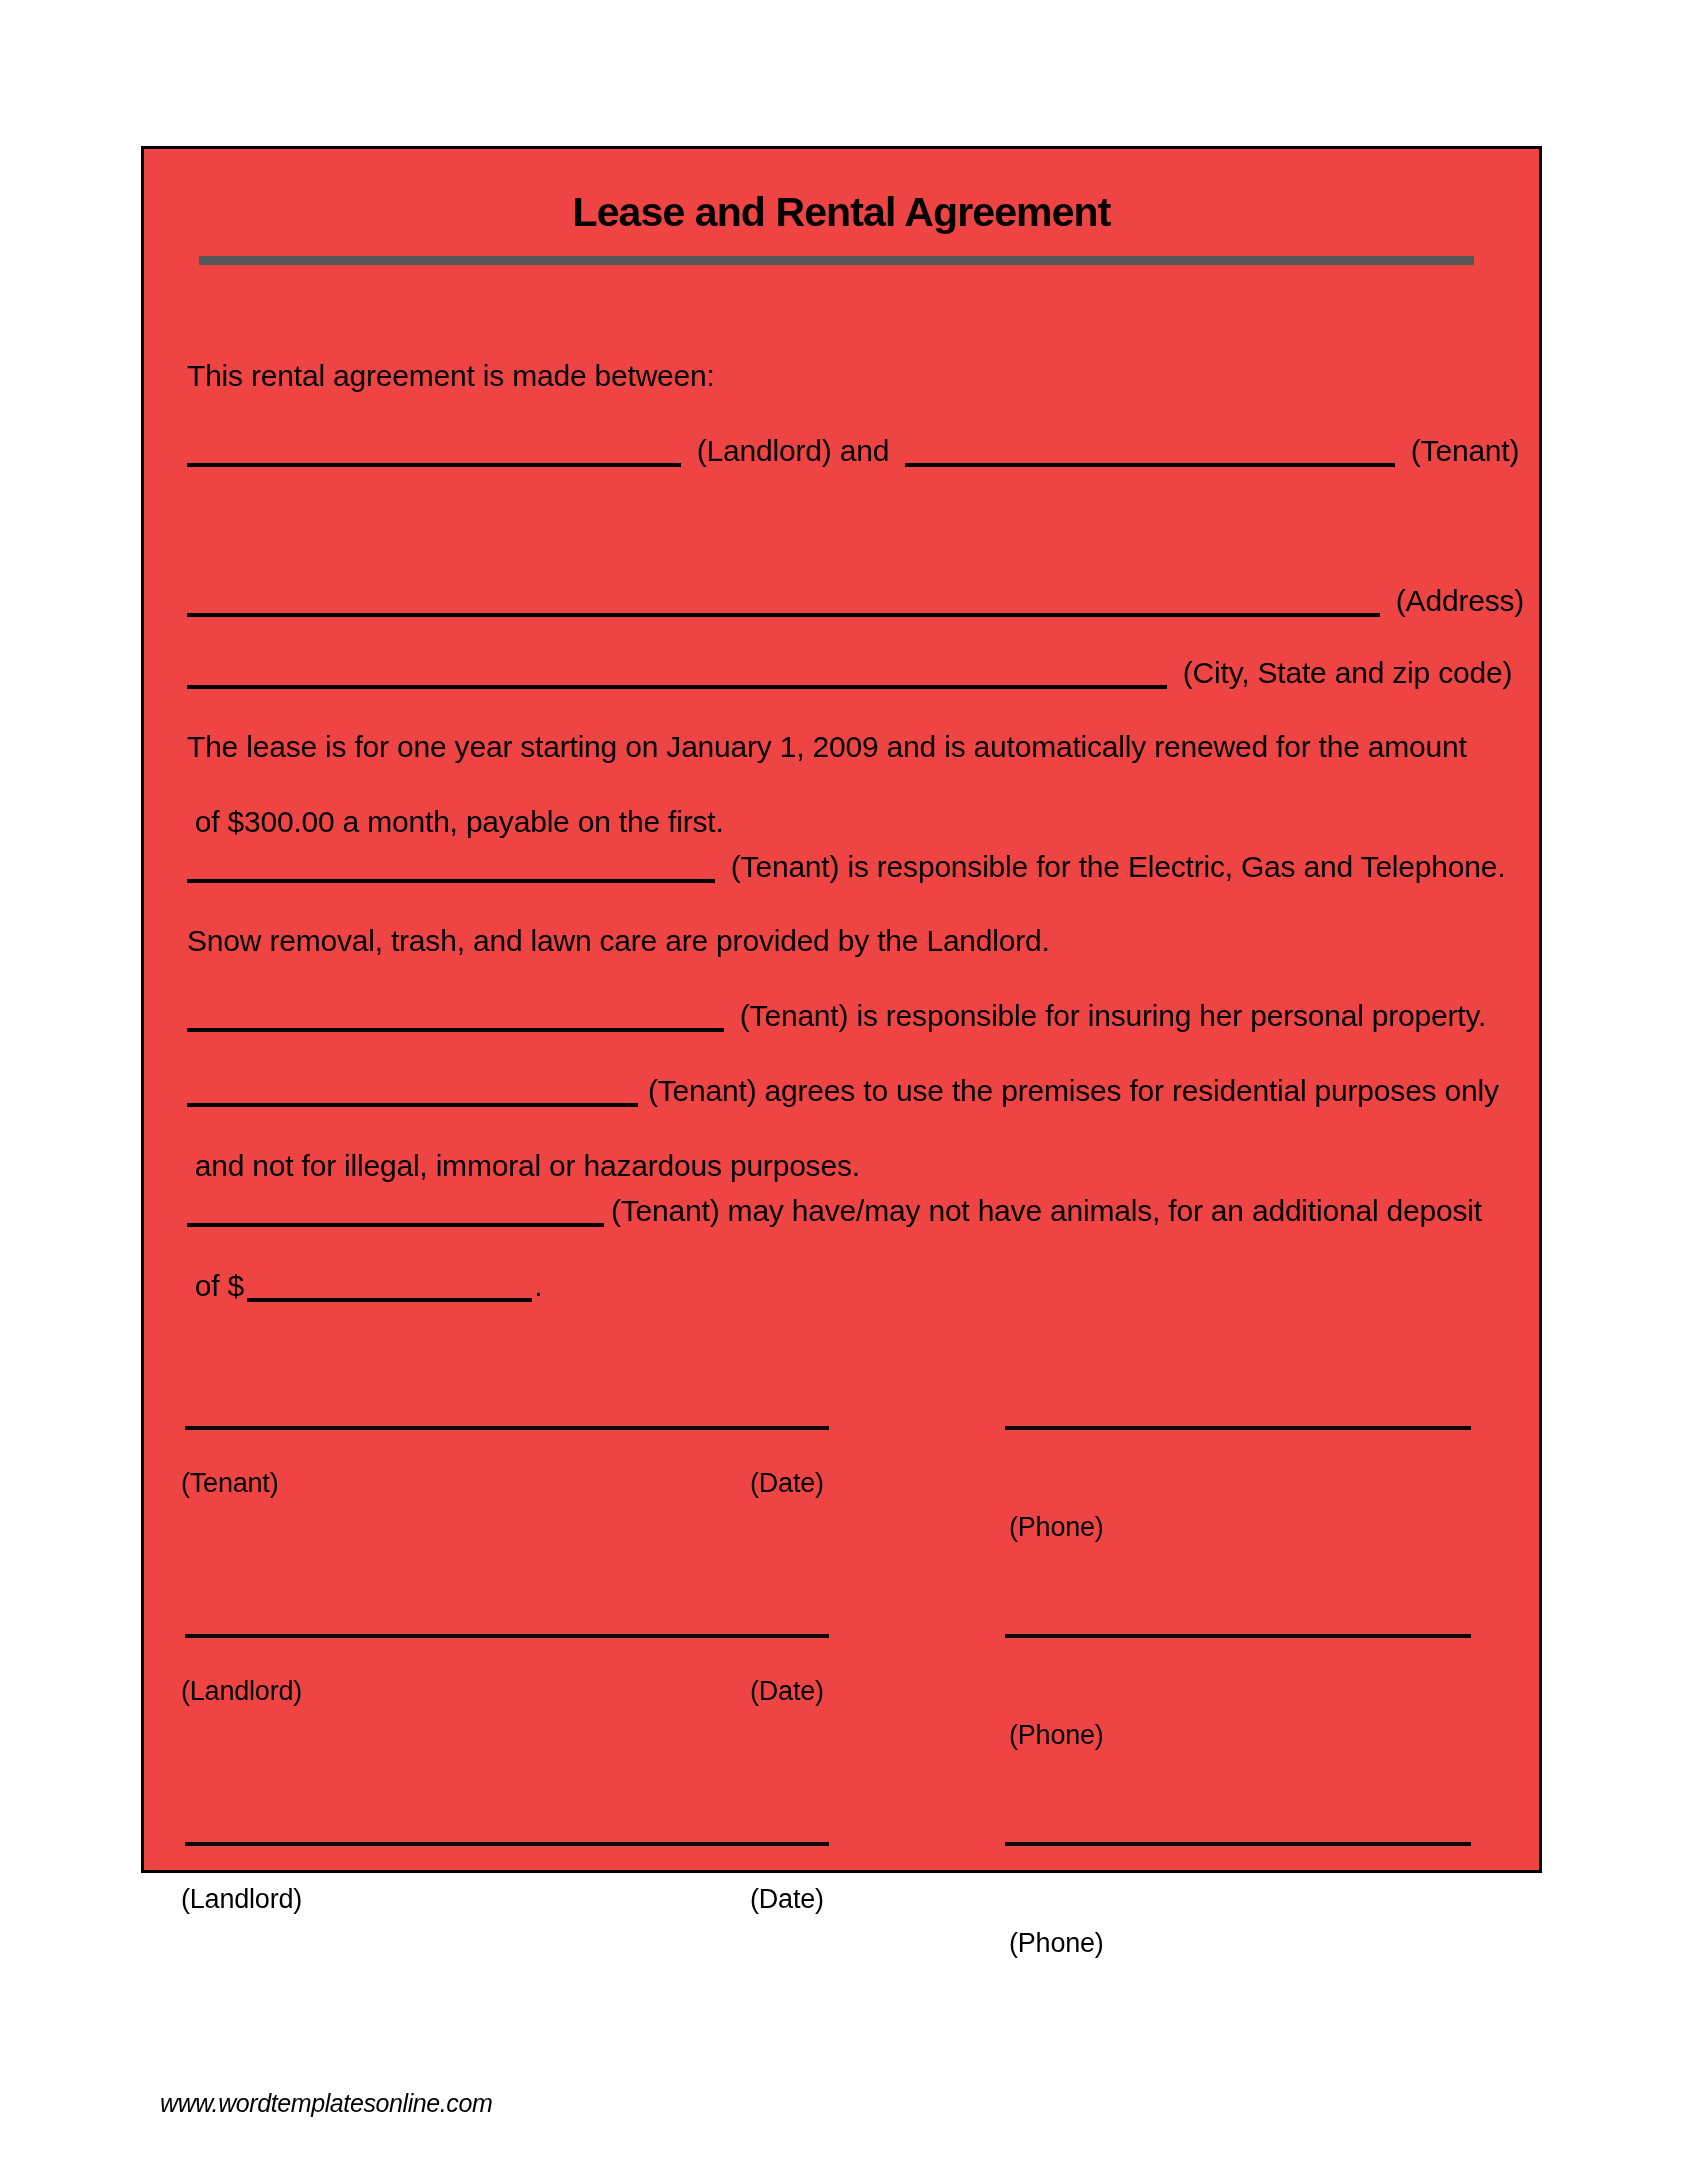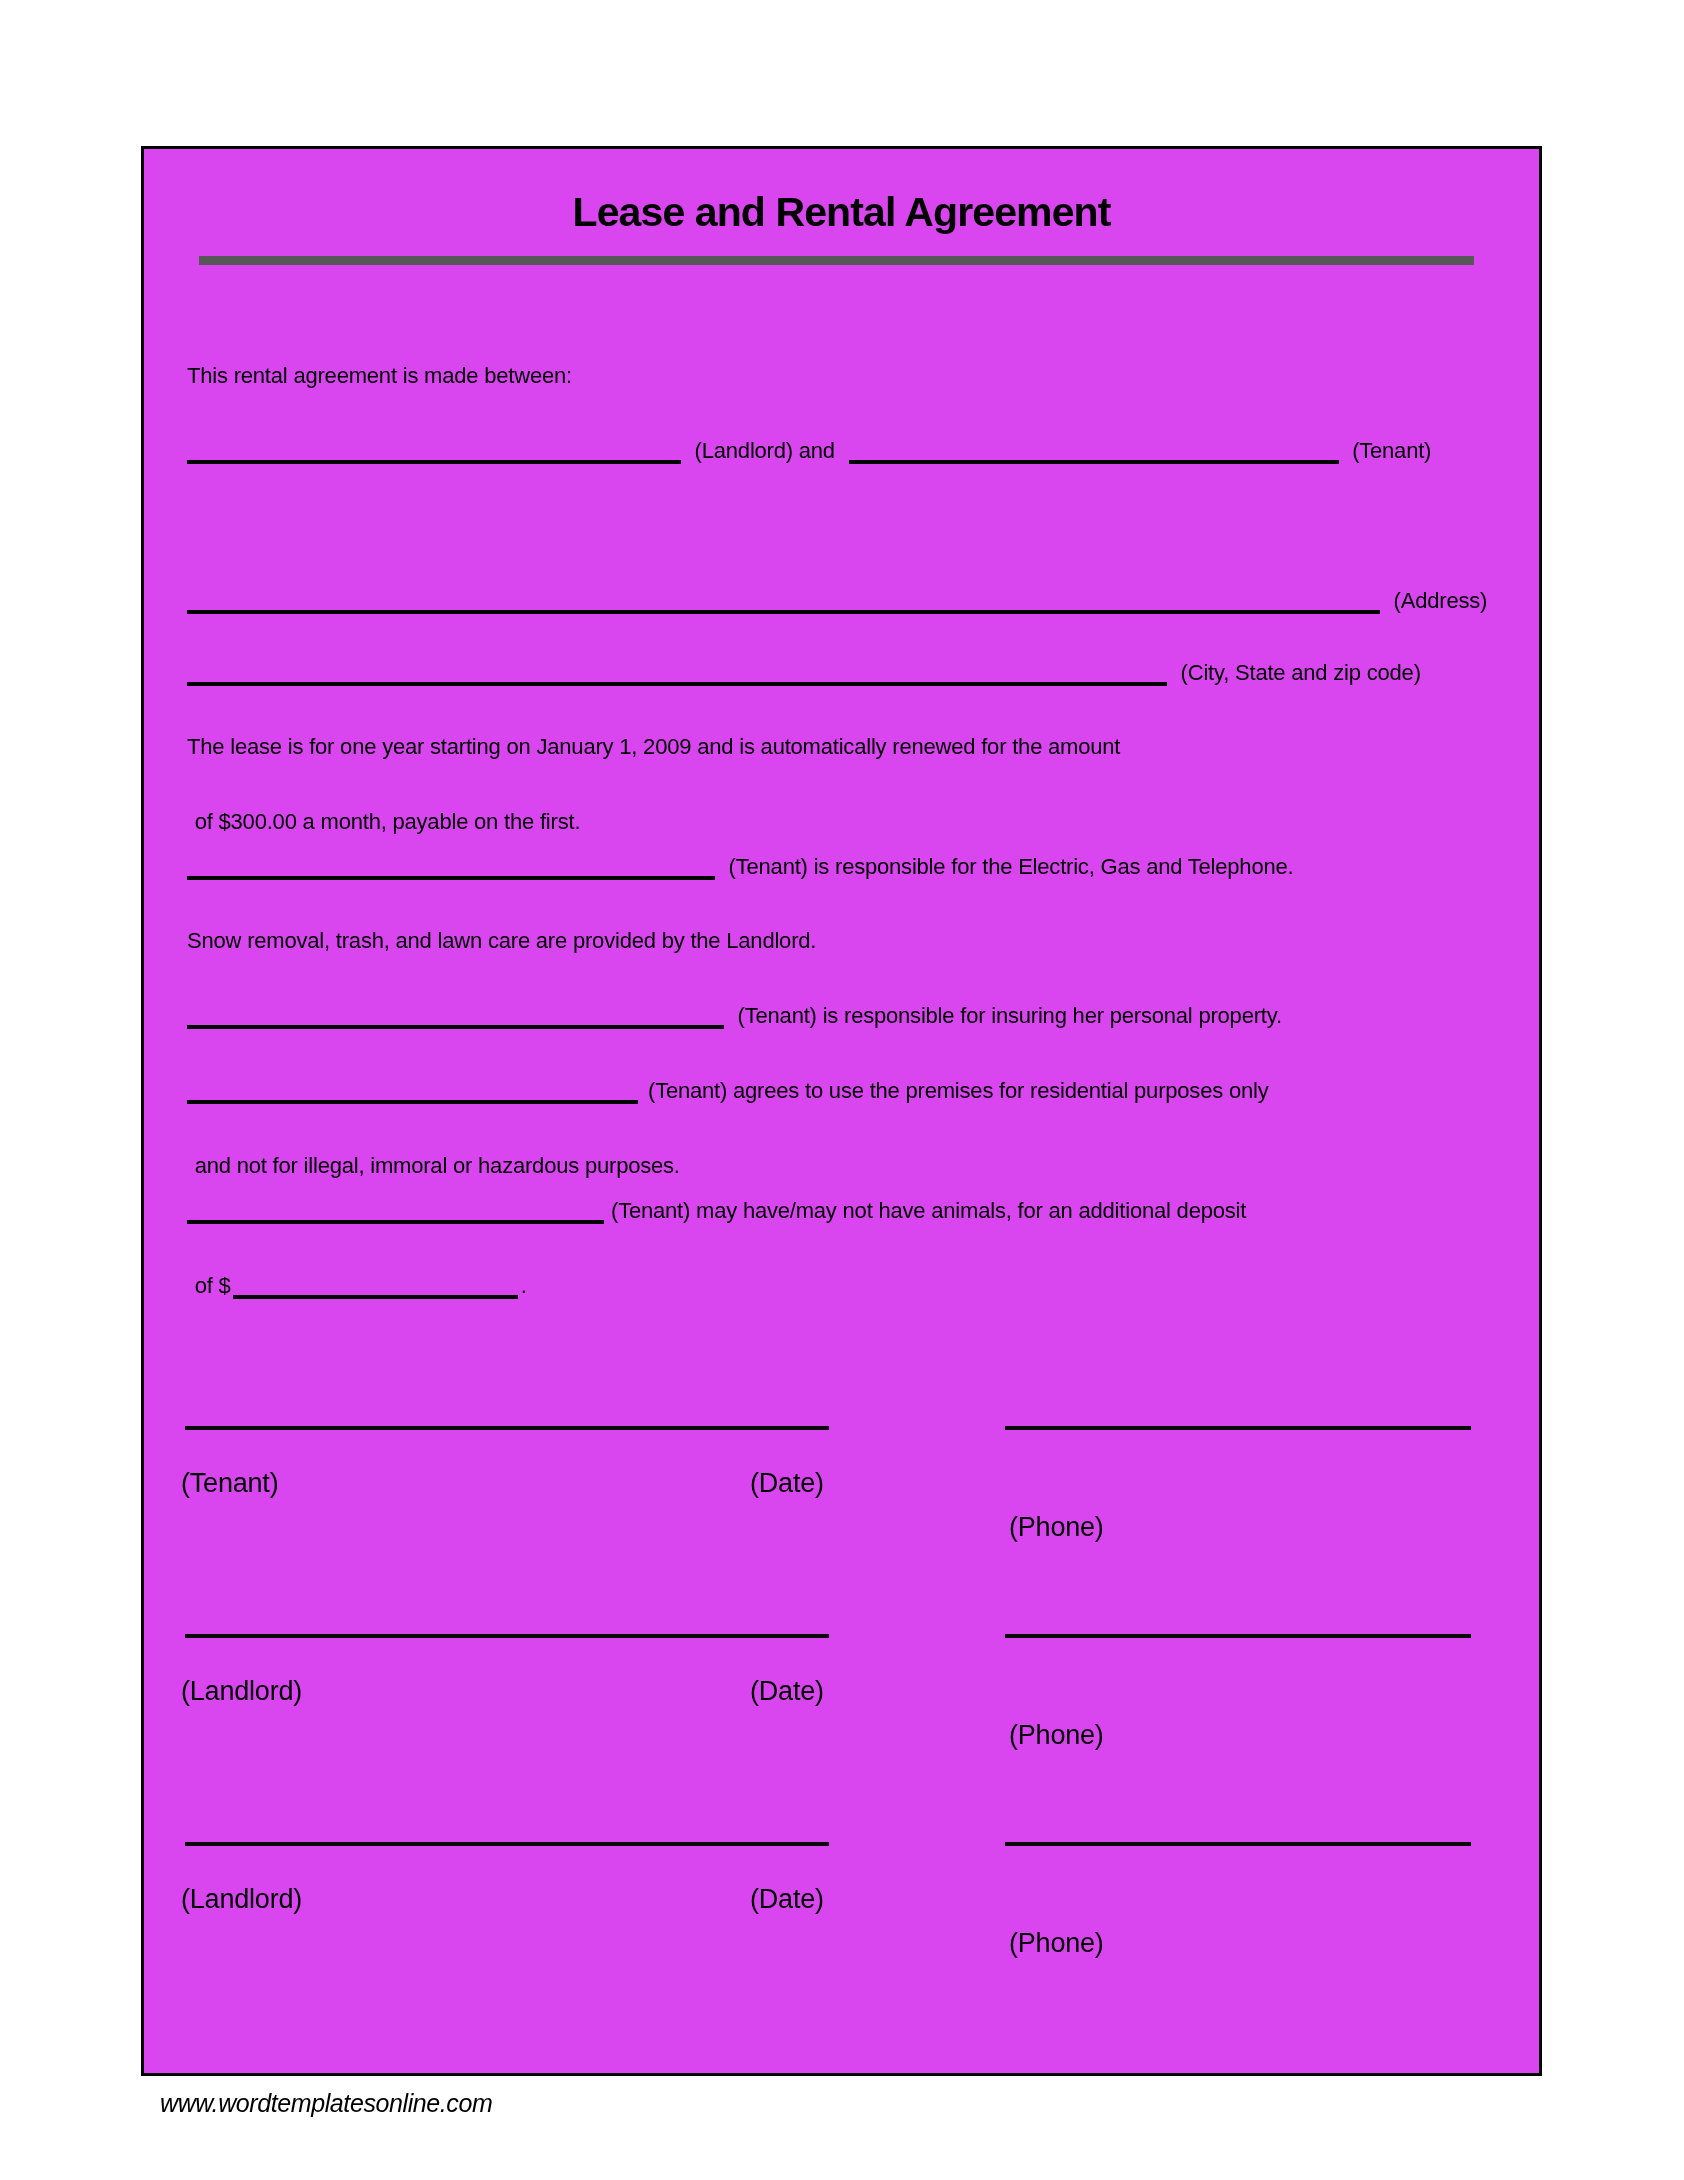--- a/index.html
+++ b/index.html
@@ -7,42 +7,42 @@
   body {
     width: 1685px; height: 2181px;
     position: relative;
     font-family: "Liberation Sans", "DejaVu Sans", sans-serif;
     color: #000;
     letter-spacing: -0.2px;
   }
   .frame {
     position: absolute;
     left: 141px; top: 146px;
-    width: 1401px; height: 1930px;
+    width: 1401px; height: 1727px;
     border: 3.4px solid #000;
-    background: #d946ef;
+    background: #ef4444;
   }
   .title {
     position: absolute;
     top: 39px; left: 0; right: 0;
     text-align: center;
     font-size: 41px; line-height: 48px;
     font-weight: bold;
     letter-spacing: -0.9px;
   }
   .title-rule {
     position: absolute;
     top: 107px; left: 55px;
     width: 1275px; height: 8.5px;
     background: #575757;
   }
   .para {
     position: absolute;
     left: 43px; right: 17px;
-    font-size: 22px; line-height: 49px;
+    font-size: 30px; line-height: 49px;
     white-space: nowrap;
   }
   .para.wrap2 { white-space: normal; }
   .para .ln { display: block; white-space: nowrap; }
   .para > span + span { margin-left: 7.7px; margin-top: 26px; }
   .blank {
     display: inline-block;
     border-bottom: 4.3px solid #000;
     height: 0.9px;
     transform: translateY(6px);

